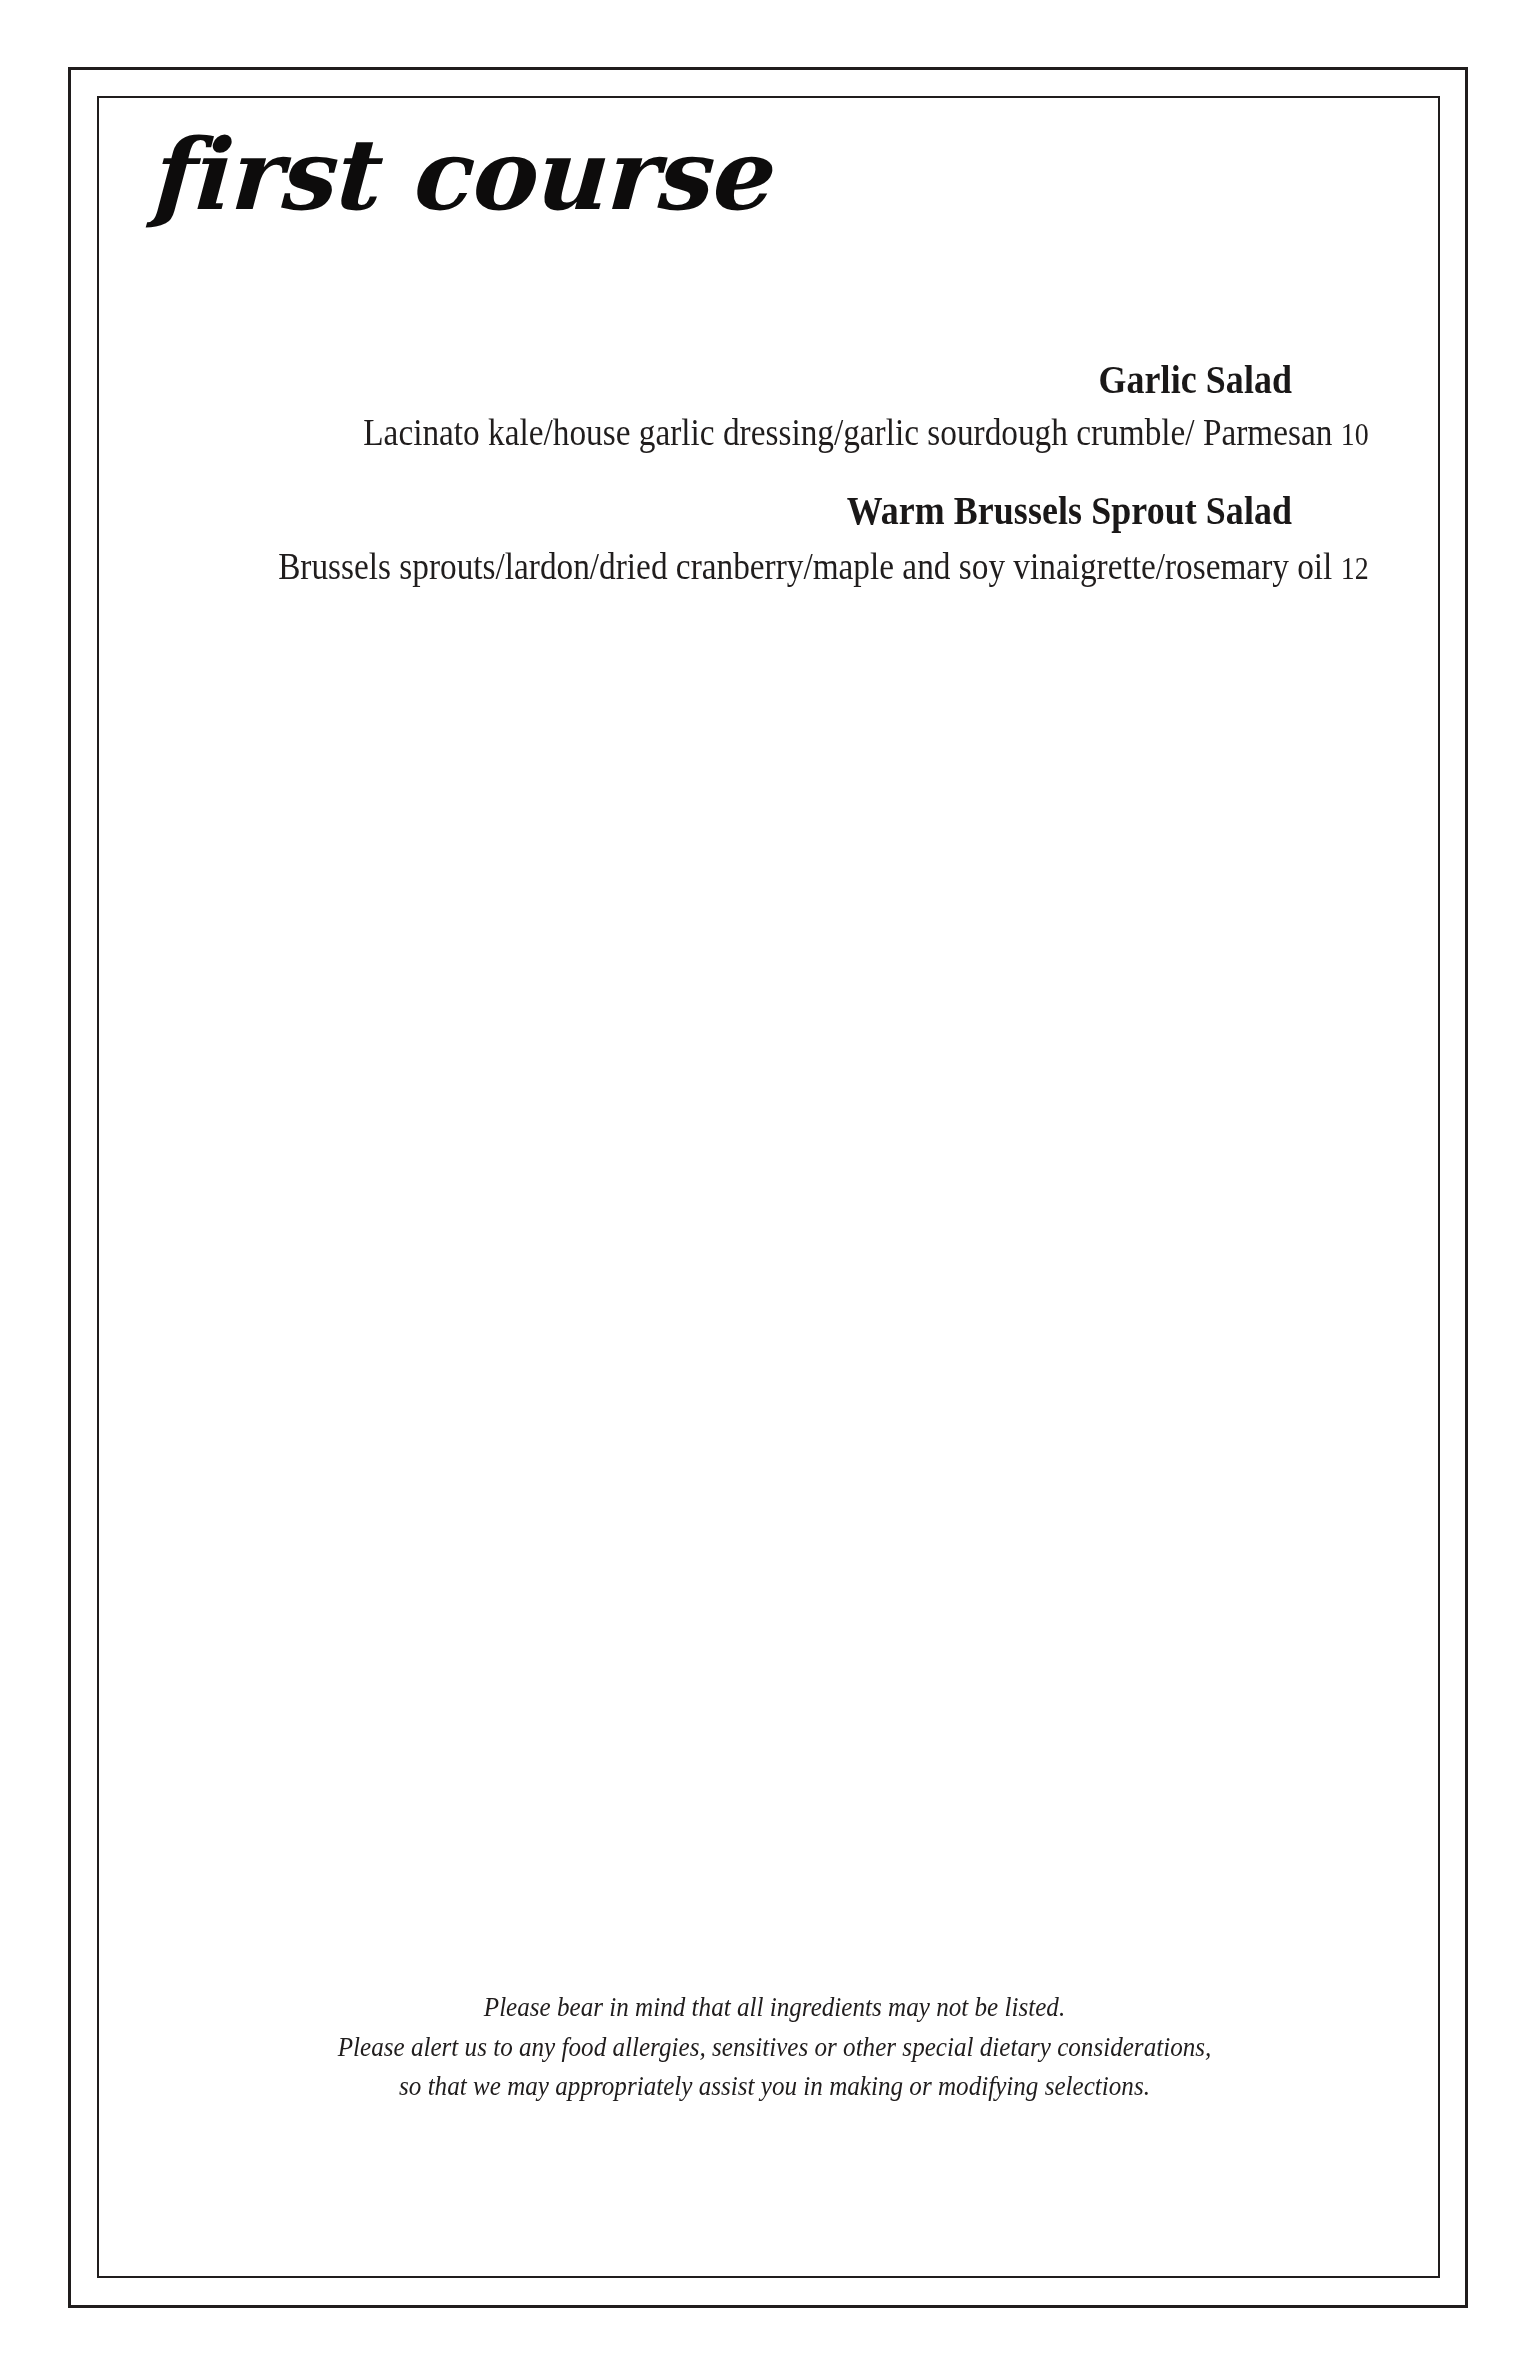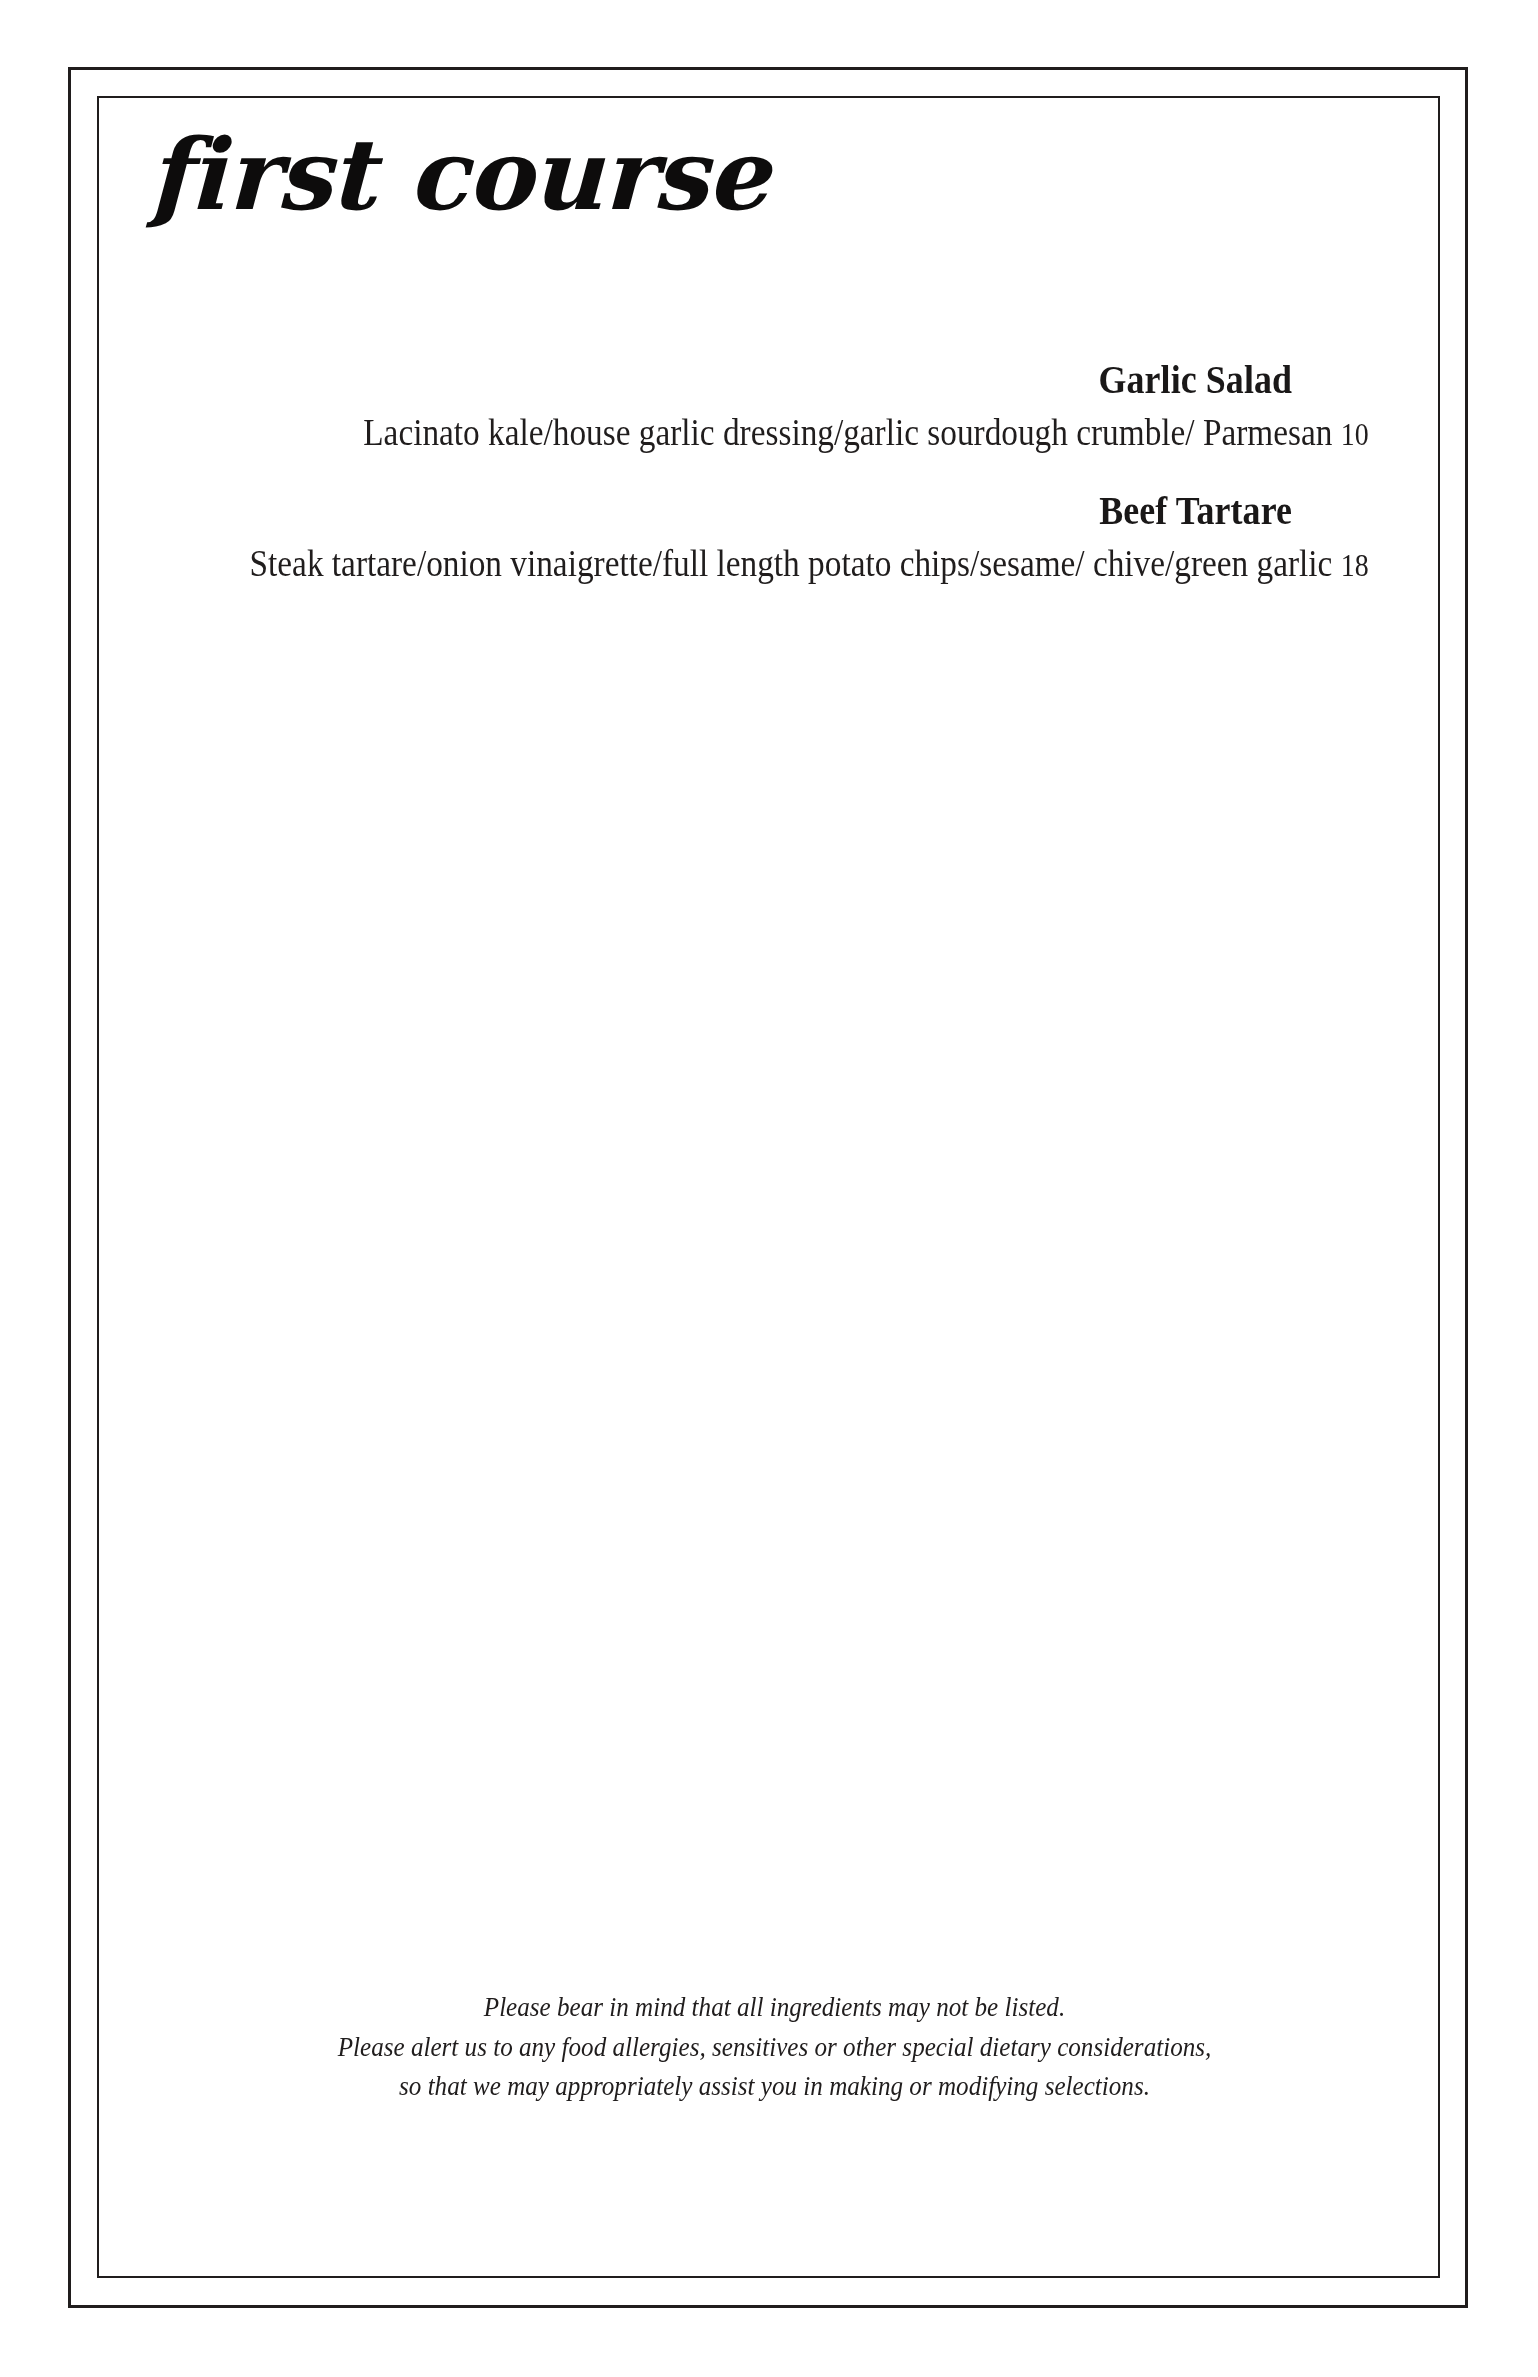--- a/index.html
+++ b/index.html
@@ -144,26 +144,26 @@
     <div class="menu-title">first course</div>
 
     <div class="items">
 
 
       <div class="menu-item gap-wide">
         <div class="item-name">Garlic Salad</div>
         <div class="item-desc"><span>Lacinato kale/house garlic dressing/garlic sourdough crumble/ Parmesan</span> <span class="price">10</span></div>
       </div>
 
+      <div class="menu-item gap-wide">
+        <div class="item-name">Warm Brussels Sprout Salad</div>
+        <div class="item-desc desc-loose"><span>Brussels sprouts/lardon/dried cranberry/maple and soy vinaigrette/rosemary oil</span> <span class="price">12</span></div>
+      </div>
 
 
-      <div class="menu-item gap-wide">
-        <div class="item-name">Beef Tartare</div>
-        <div class="item-desc"><span>Steak tartare/onion vinaigrette/full length potato chips/sesame/ chive/green garlic</span> <span class="price">18</span></div>
-      </div>
 
 
     </div>
 
     <div class="footer-note">
       <span class="fline">Please bear in mind that all ingredients may not be listed.</span>
       <span class="fline">Please alert us to any food allergies, sensitives or other special dietary considerations,</span>
       <span class="fline">so that we may appropriately assist you in making or modifying selections.</span>
     </div>
 

